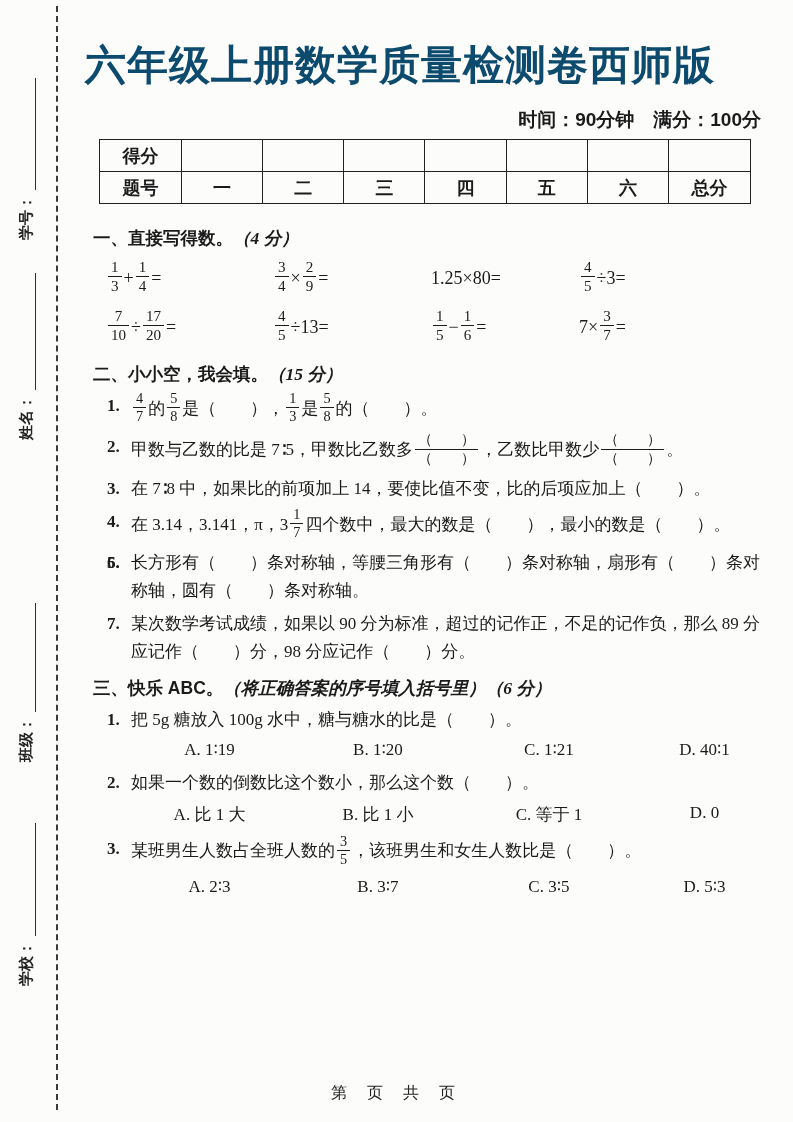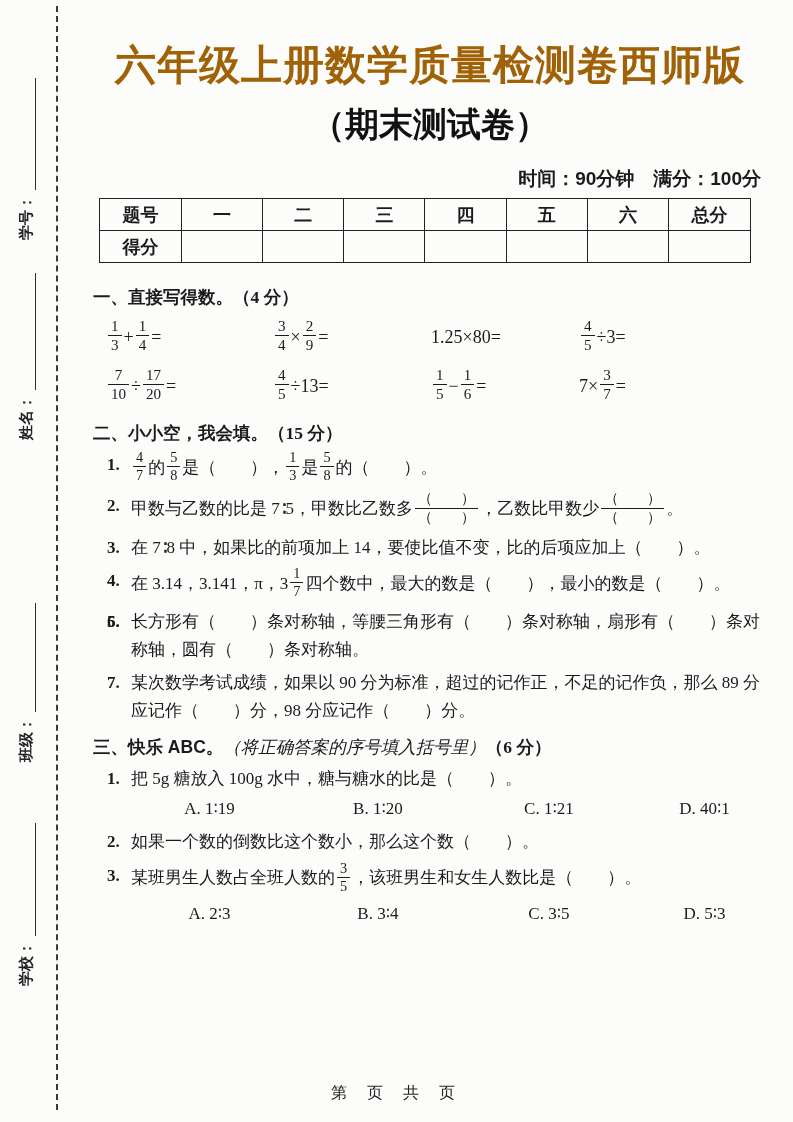--- a/index.html
+++ b/index.html
@@ -21,23 +21,23 @@
   .side-label { font-weight:600; }
   .side-blank { display:inline-block; border-bottom:1.7px solid #2e2e2e; height:1.05em; }
   .sf0 { top:240px; width:165px; } .sf0 .side-blank { width:112px; }
   .sf1 { top:440px; width:170px; } .sf1 .side-blank { width:117px; }
   .sf2 { top:762px; width:162px; } .sf2 .side-blank { width:109px; }
   .sf3 { top:986px; width:166px; } .sf3 .side-blank { width:113px; }
 
   
   .main { position:absolute; left:85px; top:0; width:690px; }
   .title {
-    margin:42px 0 0 0; text-align:center;
+    margin:42px 0 0 0; text-align:left;
     font-family:"Liberation Sans", sans-serif; font-weight:900;
-    font-size:41px; letter-spacing:1px; line-height:1.15; color:#a16207;
+    font-size:41px; letter-spacing:1px; line-height:1.15; color:#0c4a6e;
   }
   .subtitle {
     margin:13px 0 0 0; text-align:center;
     font-family:"Liberation Sans", sans-serif; font-weight:900;
     font-size:34px; color:#111;
   }
   .meta {
     margin-top:18px; text-align:right; padding-right:14px;
     font-family:"Liberation Sans", sans-serif; font-weight:700; font-size:19px;
   }
@@ -49,22 +49,22 @@
     border:1.6px solid #222; height:31px; text-align:center;
     font-size:18px; font-weight:700; padding:0;
   }
   table.score-table col.c-first { width:82px; }
   table.score-table col.c-last  { width:82px; }
 
   
   .content { padding:12px 0 0 8px; font-size:17px; }
   .sec-head { margin:10px 0 4px 0; font-size:17.5px; }
   .head-main { font-family:"Liberation Sans", sans-serif; font-weight:800; }
-  .head-note { font-style:italic; font-weight:400; }
-  .head-pts  { font-weight:600; }
+  .head-note { font-style:italic; font-weight:700; }
+  .head-pts  { font-style:italic; font-weight:600; }
 
   .eq-grid {
     display:grid; grid-template-columns:167px 158px 148px 1fr;
     padding-left:13px; font-size:18px;
   }
   .eq { height:49px; display:flex; align-items:center; }
 
   .sec-body { padding-left:14px; }
   .q-item { position:relative; padding-left:24px; line-height:1.62; margin:6px 0; }
   .q-no { position:absolute; left:0; top:0; font-weight:700; }
@@ -107,54 +107,53 @@
     </div>
     <div class="side-field sf3">
       <span class="side-label">学校：</span>
       <span class="side-blank"></span>
     </div>
     <div class="fold-line"></div>
   </div>
 
   <div class="main">
     <h1 class="title">六年级上册数学质量检测卷西师版</h1>
-    <h2 class="subtitle">（期末测试卷）</h2>
     <div class="meta">时间：90分钟　满分：100分</div>
 
     <table class="score-table">
       <colgroup>
         <col class="c-first">
           <col>
           <col>
           <col>
           <col>
           <col>
           <col>
           <col class="c-last">
       </colgroup>
       <tbody>
           <tr>
+        <td>得分</td>
+        <td></td>
+        <td></td>
+        <td></td>
+        <td></td>
+        <td></td>
+        <td></td>
+        <td></td>
+      </tr>
+      <tr>
         <td>题号</td>
         <td>一</td>
         <td>二</td>
         <td>三</td>
         <td>四</td>
         <td>五</td>
         <td>六</td>
         <td>总分</td>
-      </tr>
-      <tr>
-        <td>得分</td>
-        <td></td>
-        <td></td>
-        <td></td>
-        <td></td>
-        <td></td>
-        <td></td>
-        <td></td>
       </tr>
     </tbody>
       </table>
 
     <div class="content">
 
       <div class="sec">
         <div class="sec-head">
           <span class="head-main">一、直接写得数。</span><span class="head-pts">（4 分）</span>
         </div>
@@ -273,31 +272,37 @@
             <div>A. 1∶19</div>
             <div>B. 1∶20</div>
             <div>C. 1∶21</div>
             <div>D. 40∶1</div>
           </div>
 
           <div class="q-item">
             <span class="q-no">2.</span>
             <span class="q-text">如果一个数的倒数比这个数小，那么这个数（　　）。</span>
           </div>
+          <div class="opt-row">
+            <div>A. 比 1 大</div>
+            <div>B. 比 1 小</div>
+            <div>C. 等于 1</div>
+            <div>D. 0</div>
+          </div>
 
           <div class="q-item">
             <span class="q-no">3.</span>
             <span class="q-text">某班男生人数占全班人数的<span class="frac">
                   <span class="fnum">3</span>
                   <span class="fden">5</span>
                 </span>，该班男生和女生人数比是（　　）。</span>
           </div>
           <div class="opt-row">
             <div>A. 2∶3</div>
-            <div>B. 3∶4</div>
+            <div>B. 3∶7</div>
             <div>C. 3∶5</div>
             <div>D. 5∶3</div>
           </div>
 
         </div>
       </div>
     </div>
   </div>
 
   <div class="footer">第　页　共　页</div>

